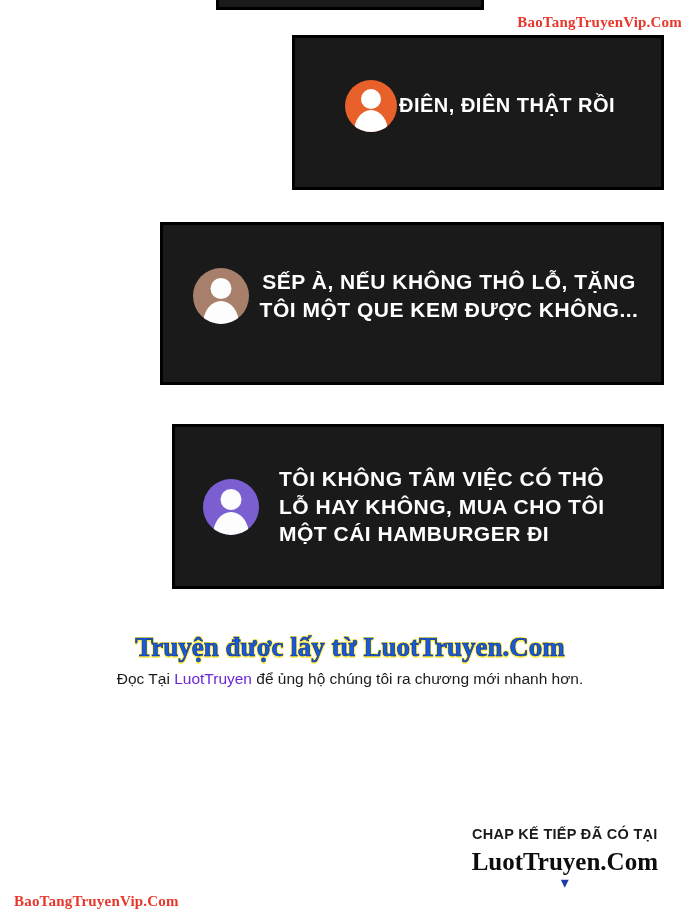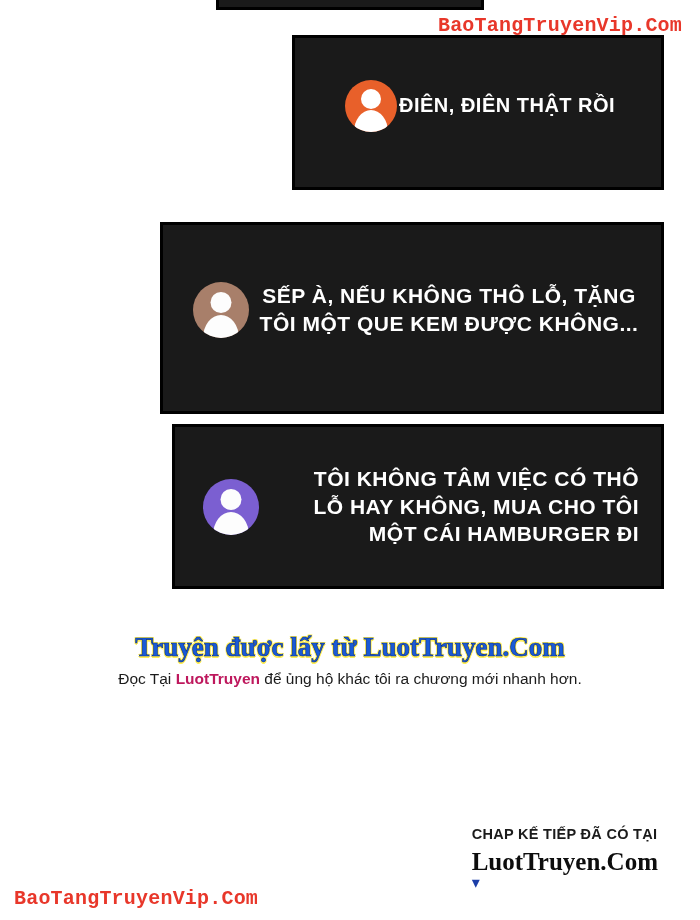--- a/index.html
+++ b/index.html
@@ -11,23 +11,23 @@
     width: 700px;
     height: 920px;
     position: relative;
     font-family: "Liberation Sans", sans-serif;
     overflow: hidden;
   }
 
   
   .wm {
     position: absolute;
-    font-family: Liberation Mono, monospace;
-    font-weight: bold;
-    font-size: 20px;
+    font-family: Liberation Serif, serif;
+    font-weight: bold;
+    font-size: 15px;
     letter-spacing: 0.2px;
     white-space: nowrap;
   }
   .wm-top {
     top: 14px;
     right: 18px;
     color: #e8372a;
     text-shadow: 0 0 2px #ffffff, 0 0 3px #ffffff;
   }
   .wm-bottom {
@@ -105,21 +105,21 @@
     font-size: 20px;
     margin-left: 2px;
     text-align: left;
   }
 
   
   #panel-2 {
     left: 160px;
     top: 222px;
     width: 504px;
-    height: 192px;
+    height: 163px;
     padding: 0 22px 16px 30px;
   }
   #panel-2 .avatar { width: 56px; height: 56px; background: #d9d9d9; }
   #panel-2 .avatar .head { width: 21px; height: 21px; top: 10px; background:#fdfdfd; }
   #panel-2 .avatar .body { width: 36px; height: 23px; bottom: 0; background:#fdfdfd; }
   #panel-2 .bubble-text {
     font-size: 21px;
     text-align: center;
     margin-left: 10px;
   }
@@ -130,21 +130,21 @@
     top: 424px;
     width: 492px;
     height: 165px;
     padding: 0 22px 0 28px;
   }
   #panel-3 .avatar { width: 56px; height: 56px; background: #d9d9d9; }
   #panel-3 .avatar .head { width: 21px; height: 21px; top: 10px; background:#fdfdfd; }
   #panel-3 .avatar .body { width: 36px; height: 23px; bottom: 0; background:#fdfdfd; }
   #panel-3 .bubble-text {
     font-size: 21px;
-    text-align: right;
+    text-align: left;
     margin-left: 20px;
   }
 
   
   .promo {
     position: absolute;
     left: 0;
     top: 632px;
     width: 700px;
     text-align: center;
@@ -166,30 +166,30 @@
   .promo-headline .brand-1 {
     color: #1a5ad6;
   }
   .promo-line {
     font-family: "Liberation Sans", sans-serif;
     font-size: 15.5px;
     color: #1b1b1b;
     margin-top: 7px;
   }
   .promo-line .brand-2 {
-    color: #be185d;
-    font-weight: 700;
+    color: #6d28d9;
+    font-weight: 400;
   }
 
   
   .next-chap {
     position: absolute;
     right: 42px;
     bottom: 32px;
-    text-align: left;
+    text-align: center;
   }
   .next-chap-label {
     font-family: "Liberation Sans", sans-serif;
     font-weight: bold;
     font-size: 14.5px;
     color: #1b1b1b;
     letter-spacing: 0.3px;
   }
   .next-chap-brand {
     font-family: "Liberation Serif", serif;
@@ -231,21 +231,21 @@
 <div class="panel" id="panel-3">
   <div class="avatar" style="background:#7b5fd1">
     <div class="head"></div>
     <div class="body"></div>
   </div>
   <div class="bubble-text">TÔI KHÔNG TÂM VIỆC CÓ THÔ LỖ HAY KHÔNG, MUA CHO TÔI MỘT CÁI HAMBURGER ĐI</div>
 </div>
 
 <div class="promo">
   <div class="promo-headline"><span>Truyện được lấy từ </span><span class="brand-1">LuotTruyen.Com</span></div>
-  <div class="promo-line"><span>Đọc Tại </span><span class="brand-2">LuotTruyen</span><span> để ủng hộ khác tôi ra chương mới nhanh hơn.</span></div>
+  <div class="promo-line"><span>Đọc Tại </span><span class="brand-2">LuotTruyen</span><span> để ủng hộ chúng tôi ra chương mới nhanh hơn.</span></div>
 </div>
 
 <div class="next-chap">
   <div class="next-chap-label">CHAP KẾ TIẾP ĐÃ CÓ TẠI</div>
   <div class="next-chap-brand">LuotTruyen.Com</div>
   <div class="next-chap-caret">▾</div>
 </div>
 
 <div class="wm wm-bottom">BaoTangTruyenVip.Com</div>
 

